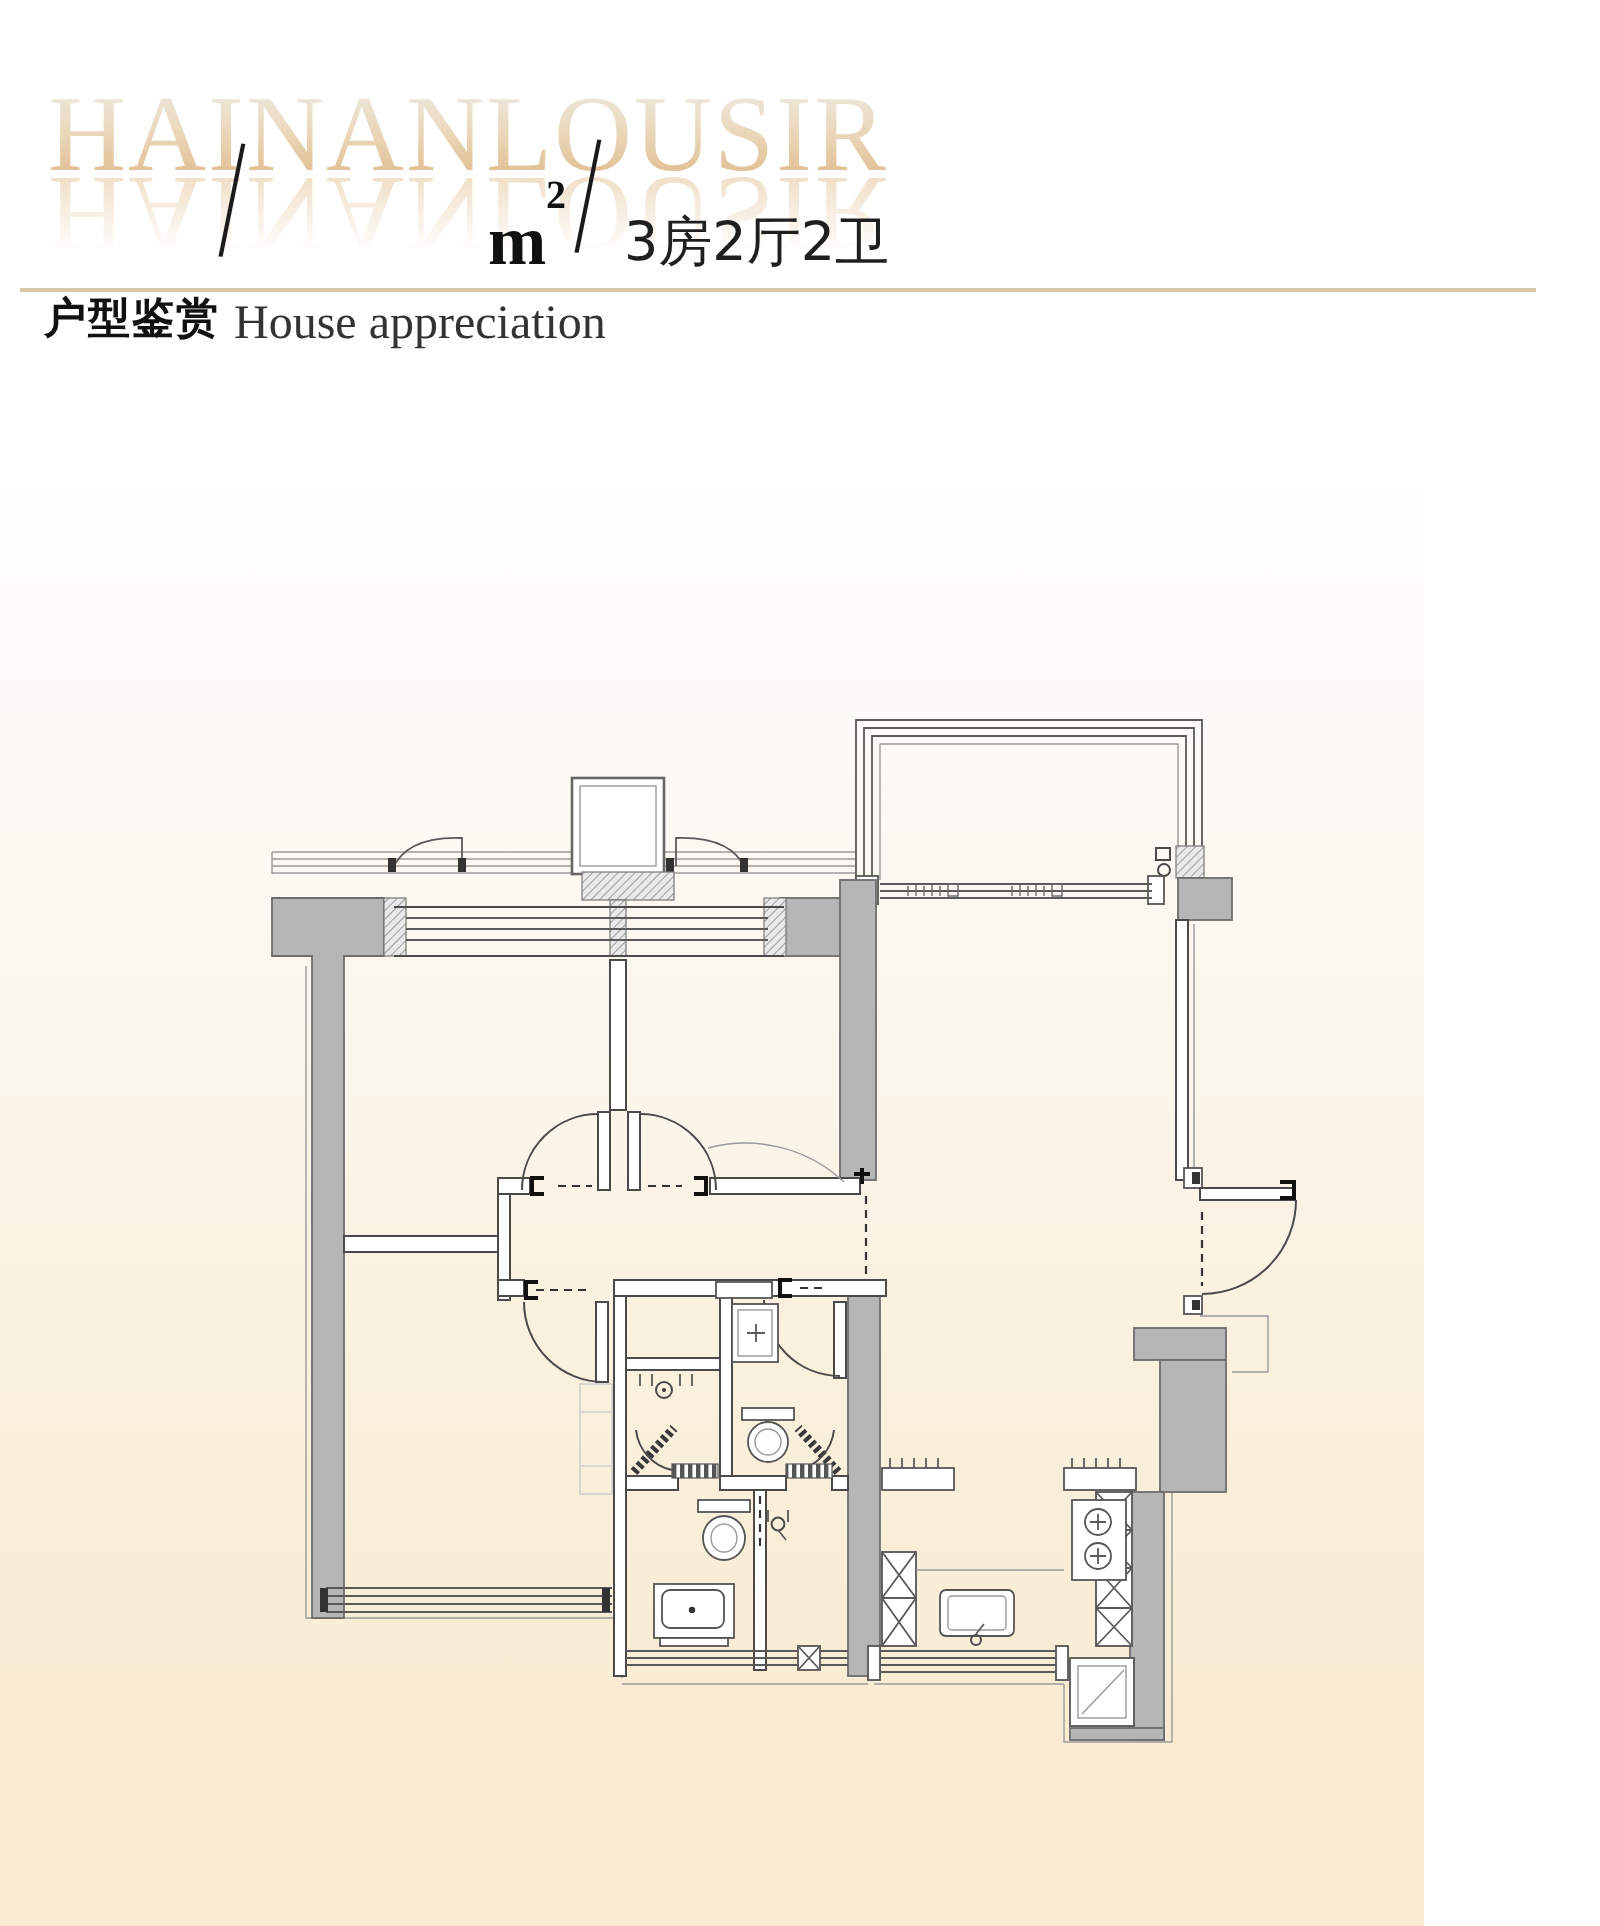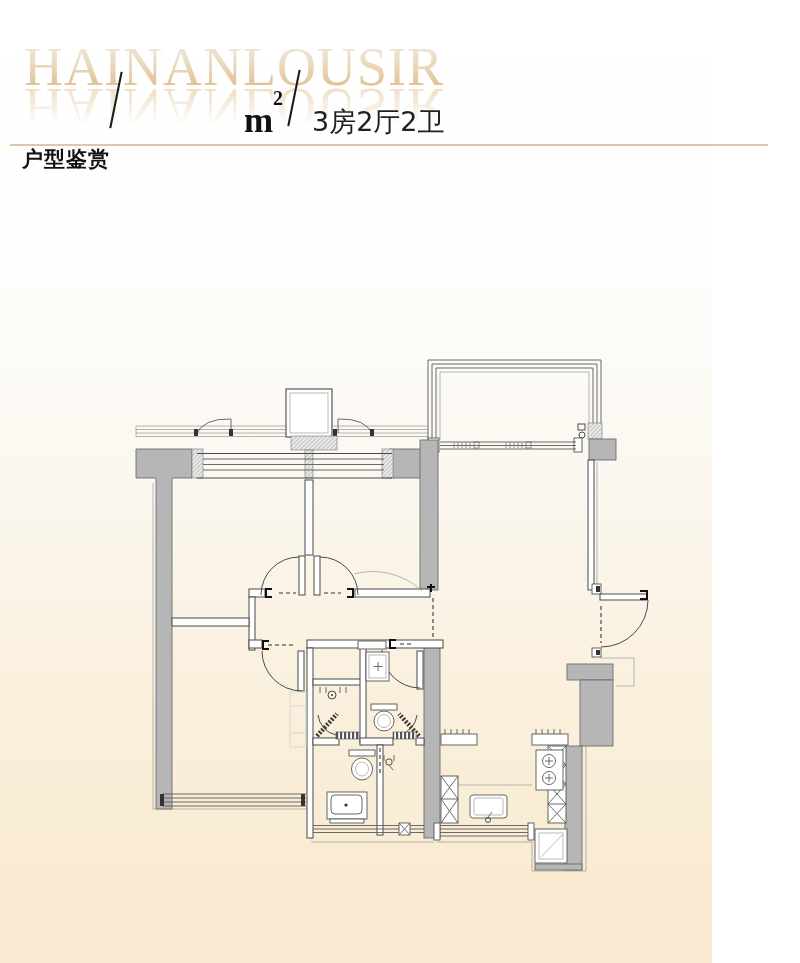--- a/index.html
+++ b/index.html
@@ -267,13 +267,14 @@
 
   <span class="slash slash1">/</span>
   <div class="hdr unit">m</div>
   <div class="hdr unit-sup">2</div>
   <span class="slash slash2">/</span>
   <div class="hdr spec">3房2厅2卫</div>
 
   <div class="divider"></div>
 
   <div class="hdr sec-cn">户型鉴赏</div>
+  <div class="hdr sec-en">House appreciation</div>
 </div>
 
 </body></html>

